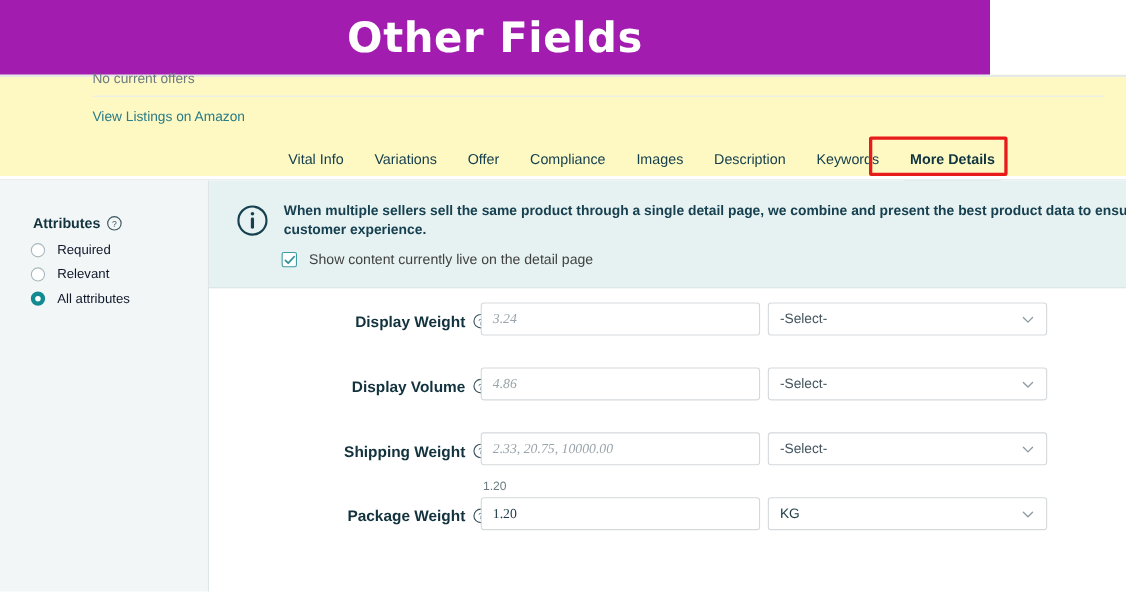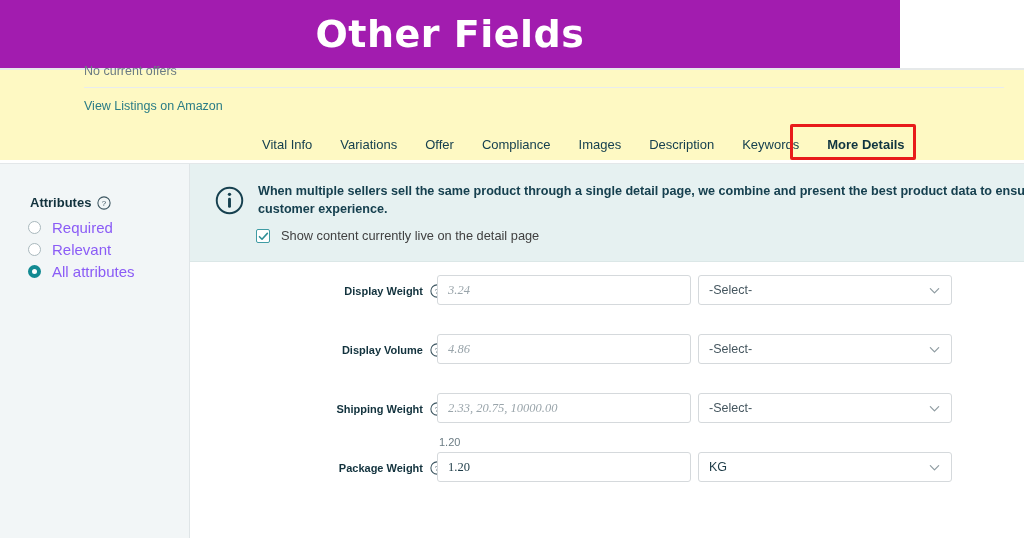--- a/index.html
+++ b/index.html
@@ -163,22 +163,22 @@
     background: #ffffff;
     flex: 0 0 auto;
     margin-right: 11px;
     position: relative;
   }
   .radio-row.selected .radio-mark {
     border: 4px solid #128a92;
     background: #ffffff;
   }
   .radio-label {
-    font-size: 15px;
-    color: #8b5cf6;
+    font-size: 12px;
+    color: #0f172a;
     white-space: nowrap;
   }
 
   
   .content {
     position: absolute;
     left: 190px; top: 0;
     width: 834px; height: 374px;
     background: #ffffff;
   }
@@ -243,21 +243,21 @@
   .field-label {
     position: absolute;
     right: 580px;
     top: 21px;
     display: flex;
     align-items: center;
     gap: 7px;
     white-space: nowrap;
   }
   .field-label-text {
-    font-size: 11px;
+    font-size: 14px;
     font-weight: bold;
     color: #12323d;
     padding-left: 44px;
   }
   .sub-label {
     position: absolute;
     font-size: 11px;
     color: #6a7b83;
     white-space: nowrap;
   }

